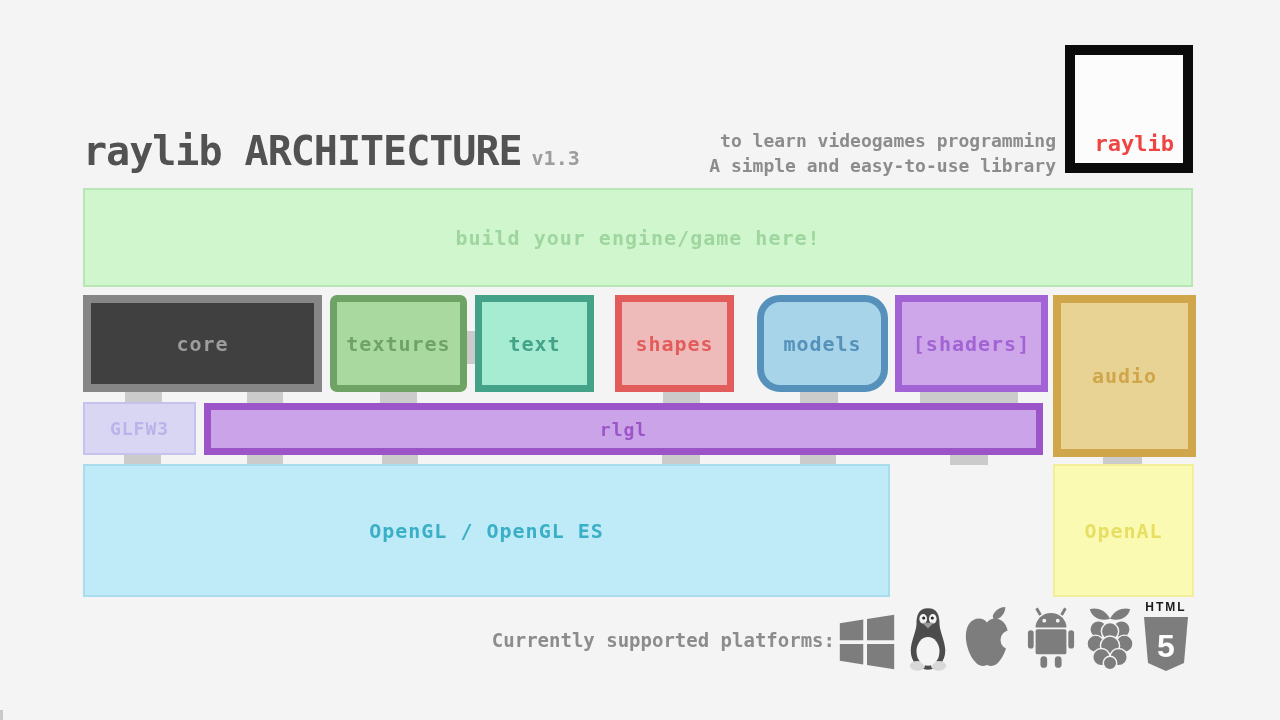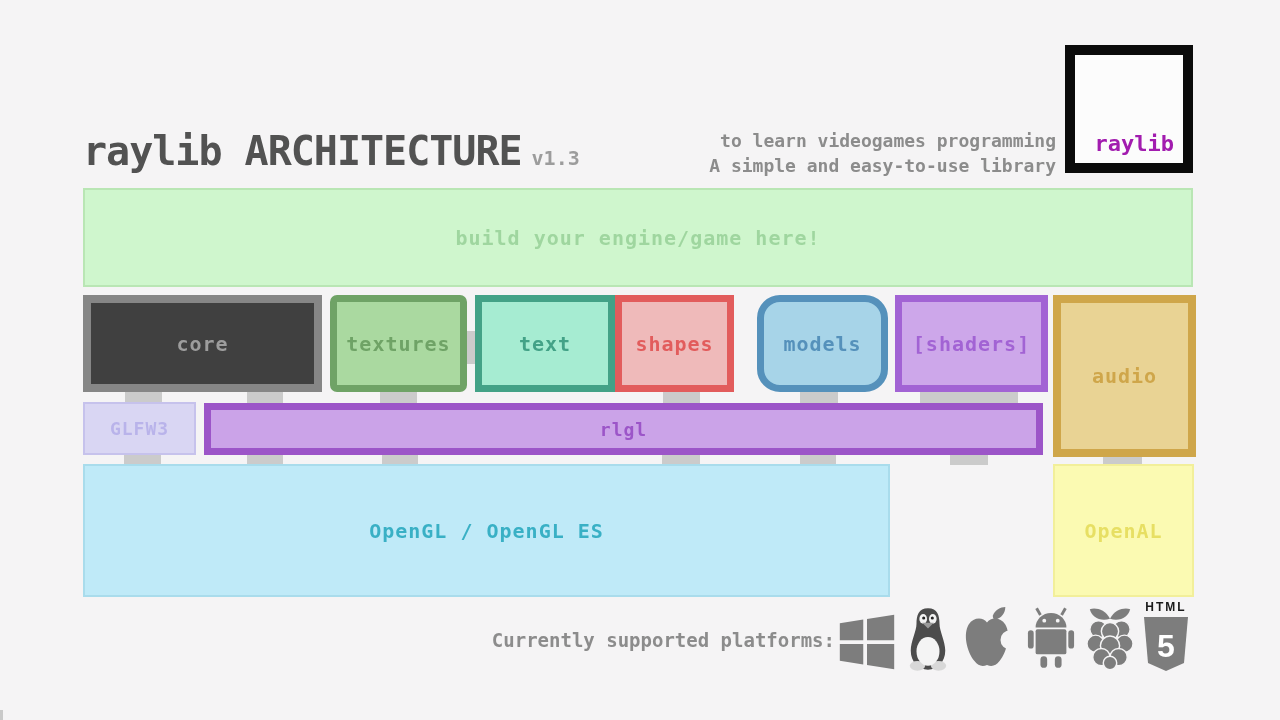--- a/index.html
+++ b/index.html
@@ -4,31 +4,31 @@
 <style>
   html,body{margin:0;padding:0;background:#e8e8e8;}
   #stage{position:relative;width:1280px;height:720px;background:#f5f4f5;overflow:hidden;
          font-family:"DejaVu Sans Mono", monospace;}
   .abs{position:absolute;}
   
   #title{left:83px;top:128px;font-size:40px;font-weight:bold;color:#525252;letter-spacing:-1px;white-space:nowrap;}
   #version{font-size:20px;font-weight:bold;color:#9c9c9c;margin-left:10px;letter-spacing:0;}
   #tagline{right:224px;top:128px;text-align:right;font-size:18px;font-weight:bold;color:#8c8c8c;line-height:25px;white-space:nowrap;}
   #logo{left:1065px;top:45px;width:108px;height:108px;border:10px solid #0b0b0b;background:#fcfcfc;}
-  #logo-text{position:absolute;right:9px;bottom:7px;font-size:22px;font-weight:bold;color:#a21caf;}
+  #logo-text{position:absolute;right:9px;bottom:7px;font-size:22px;font-weight:bold;color:#ef4444;}
   
   .box{position:absolute;box-sizing:border-box;display:flex;align-items:center;justify-content:center;
        font-weight:bold;font-size:20px;border-style:solid;border-width:7px;letter-spacing:1px;}
   .thin{border-width:2px;}
   
   #engine{left:83px;top:188px;width:1110px;height:99px;}
   
   .m-core{left:83px;top:295px;width:239px;height:97px;border-width:8px;}
   .m-textures{left:330px;top:295px;width:137px;height:97px;border-radius:7px;}
-  .m-text{left:475px;top:295px;width:140px;height:97px;}
+  .m-text{left:475px;top:295px;width:119px;height:97px;}
   .m-shapes{left:615px;top:295px;width:119px;height:97px;}
   .m-models{left:757px;top:295px;width:131px;height:97px;border-radius:23px;}
   .m-shaders{left:895px;top:295px;width:153px;height:97px;}
   .m-audio{left:1053px;top:295px;width:143px;height:162px;border-width:8px;}
   
   .b-glfw3{left:83px;top:402px;width:113px;height:53px;font-size:18px;}
   .b-rlgl{left:204px;top:403px;width:839px;height:52px;font-size:18px;}
   
   .b-opengl{left:83px;top:464px;width:807px;height:133px;}
   .b-raymath{left:897px;top:464px;width:148px;height:133px;}

